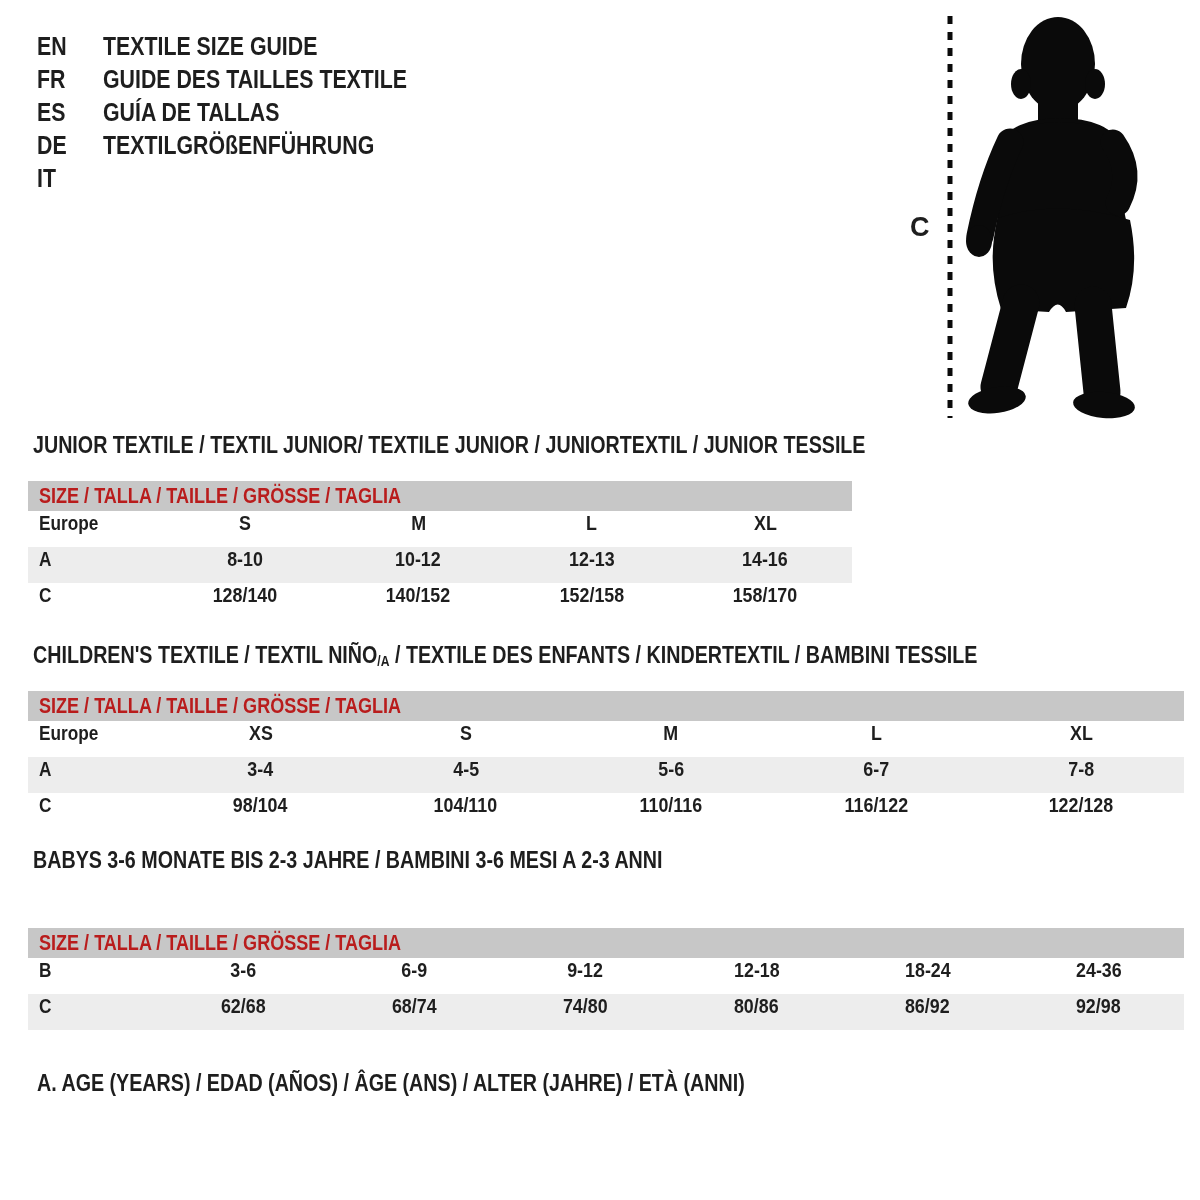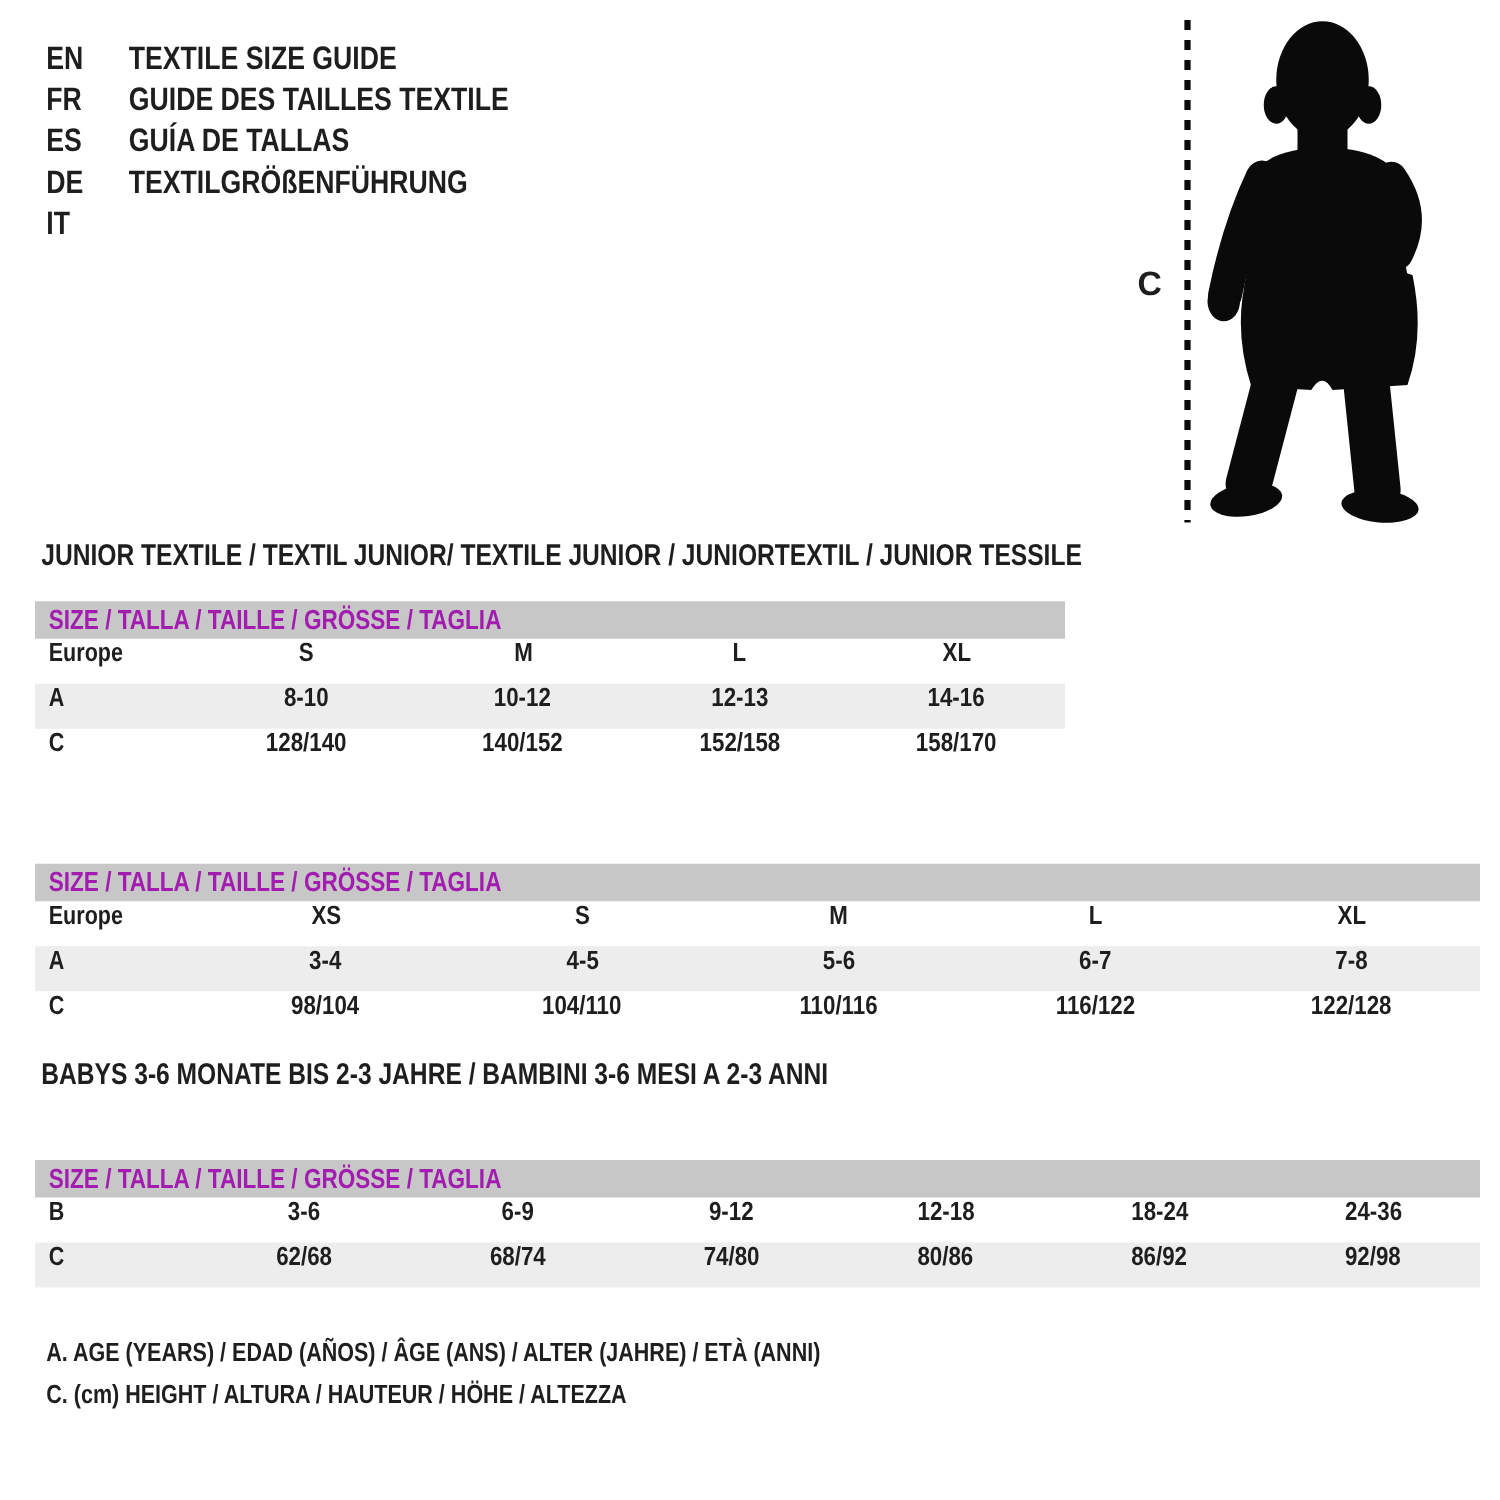--- a/index.html
+++ b/index.html
@@ -32,32 +32,32 @@
   #sec2-h .hline { display: block; line-height: 40px; }
   .subtxt { font-size: 62%; vertical-align: -0.22em; }
 
   
   .size-table { position: absolute; left: 28px; }
   #table0 { top: 481px; width: 824px; }
   #table1 { top: 691px; width: 1156px; }
   #table2 { top: 928px; width: 1156px; }
   .t-header {
     height: 30px; line-height: 30px;
-    background: #c7c7c7; color: #a21caf;
+    background: #c7c7c7; color: #b91c1c;
     font-weight: bold; font-size: 22px;
     padding-left: 11px;
   }
   .t-row { display: flex; height: 36px; font-weight: bold; font-size: 21px; }
   .t-row.shaded { background: #ededed; }
   .t-label { flex: 0 0 130px; width: 130px; padding-left: 11px; box-sizing: border-box; text-align: left; }
   .t-cell  { flex: 1; text-align: center; }
 
   
   .legend { position: absolute; left: 37px; top: 1066px; }
-  .legend-line { line-height: 33px; font-size: 21px; font-weight: bold; }
+  .legend-line { line-height: 33px; font-size: 24px; font-weight: bold; }
 </style>
 </head>
 <body>
 
 <div class="page">
 
   <div class="lang-block">
     <div class="lang-row">
       <span class="lang-code"><span class="cond">EN</span></span>
       <span class="lang-title"><span class="cond">TEXTILE SIZE GUIDE</span></span>
@@ -123,20 +123,23 @@
     </div>
     <div class="t-row">
       <span class="t-label"><span class="cond">C</span></span>
       <span class="t-cell"><span class="condc">128/140</span></span>
       <span class="t-cell"><span class="condc">140/152</span></span>
       <span class="t-cell"><span class="condc">152/158</span></span>
       <span class="t-cell"><span class="condc">158/170</span></span>
     </div>
   </div>
 
+  <div class="section-heading" id="sec1-h">
+    <span class="cond"><span>CHILDREN'S TEXTILE / TEXTIL NIÑO</span><span class="subtxt">/A</span><span> / TEXTILE DES ENFANTS / KINDERTEXTIL / BAMBINI TESSILE</span></span>
+  </div>
   <div class="size-table" id="table1">
     <div class="t-header">
       <span class="cond">SIZE / TALLA / TAILLE / GRÖSSE / TAGLIA</span>
     </div>
     <div class="t-row">
       <span class="t-label"><span class="cond">Europe</span></span>
       <span class="t-cell"><span class="condc">XS</span></span>
       <span class="t-cell"><span class="condc">S</span></span>
       <span class="t-cell"><span class="condc">M</span></span>
       <span class="t-cell"><span class="condc">L</span></span>
@@ -182,16 +185,15 @@
       <span class="t-cell"><span class="condc">68/74</span></span>
       <span class="t-cell"><span class="condc">74/80</span></span>
       <span class="t-cell"><span class="condc">80/86</span></span>
       <span class="t-cell"><span class="condc">86/92</span></span>
       <span class="t-cell"><span class="condc">92/98</span></span>
     </div>
   </div>
 
   <div class="legend">
     <div class="legend-line"><span class="cond">A. AGE (YEARS) / EDAD (AÑOS) / ÂGE (ANS) / ALTER (JAHRE) / ETÀ (ANNI)</span></div>
-    <div class="legend-line"><span class="cond">C. (cm) HEIGHT / ALTURA / HAUTEUR / HÖHE / ALTEZZA</span></div>
   </div>
 
 </div>
 
 </body></html>

